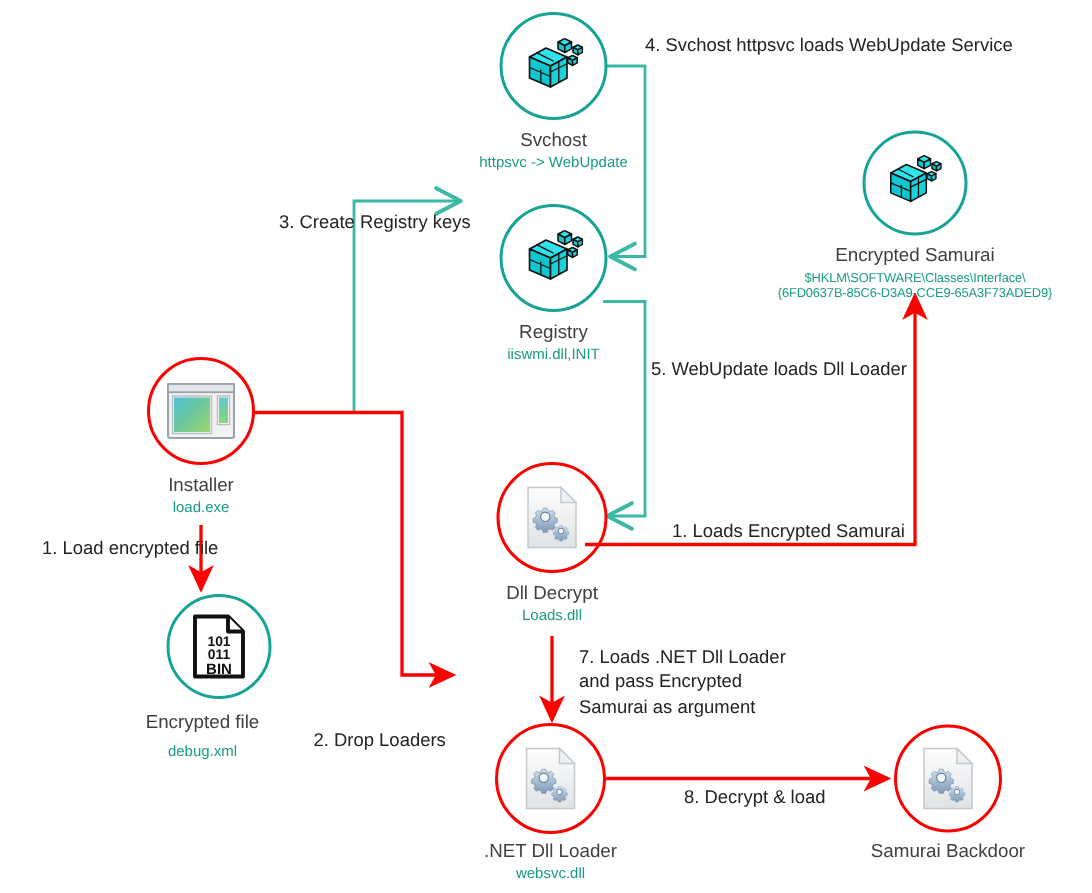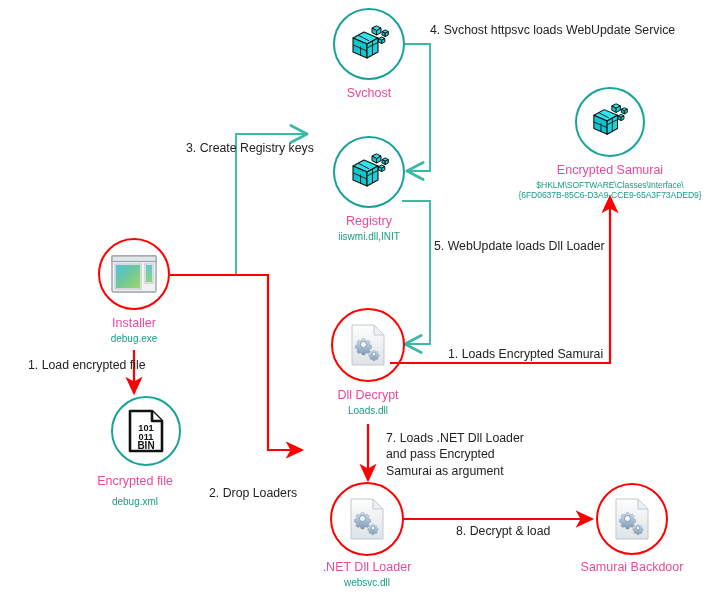--- a/index.html
+++ b/index.html
@@ -9,21 +9,21 @@
   svg.wires{position:absolute;left:0;top:0;width:728px;height:595px;pointer-events:none;}
 
   .node{position:absolute;}
   .ring{position:absolute;border-radius:50%;box-sizing:border-box;}
   .ring.teal{border:2px solid #17a398;}
   .ring.red{border:2px solid #fe0000;}
   .ico{position:absolute;left:0;top:0;width:100%;height:100%;
        display:flex;align-items:center;justify-content:center;}
 
   .caption{position:absolute;text-align:center;line-height:1.18;}
-  .cap-main{font-size:12.5px;color:#ec4899;white-space:nowrap;}
+  .cap-main{font-size:12.5px;color:#404040;white-space:nowrap;}
   .cap-sub{font-size:10px;color:#1a9b85;white-space:nowrap;margin-top:2px;}
   .cap-sub.small{font-size:8.6px;letter-spacing:-0.1px;}
 
   .steplabel{position:absolute;font-size:12.3px;color:#232323;line-height:1.33;white-space:pre-line;}
 
   
   .cube{position:relative;width:40px;height:38px;}
   .cube svg{display:block;}
   
   .winico{width:46px;height:38px;}
@@ -89,20 +89,21 @@
             <path d="M29.5,13.5 L32.7,12 L35.8,13.5 L32.7,15.3 Z" fill="#2fe3ea"></path>
             <path d="M29.5,13.5 L32.7,15.3 L32.7,18.6 L29.5,16.9 Z" fill="#0fc6cf"></path>
             <path d="M32.7,15.3 L35.8,13.5 L35.8,16.9 L32.7,18.6 Z" fill="#1ad2da"></path>
           </g>
         </svg>
       </div>
     </div>
   </div>
   <div class="caption" style="left:289px;top:86px;width:160px;">
     <div class="cap-main">Svchost</div>
+    <div class="cap-sub">httpsvc -&gt; WebUpdate</div>
   </div>
 
   <div class="node" style="left:333px;top:136px;width:72px;height:72px;">
     <div class="ring teal" style="left:0;top:0;width:72px;height:72px;"></div>
     <div class="ico">
       <div class="cube">
         <svg viewBox="0 0 40 38" width="40" height="38">
           <g stroke="#111" stroke-width="1.1" stroke-linejoin="round">
             <path d="M4,13 L15,7 L29,13 L18,19 Z" fill="#2fe3ea"></path>
             <path d="M4,13 L18,19 L18,33 L4,27 Z" fill="#0fc6cf"></path>
@@ -182,21 +183,21 @@
           </linearGradient>
         </defs>
         <rect x="5" y="10" width="24" height="23" fill="url(#gA)"></rect>
         <rect x="34" y="9" width="8" height="19" fill="#ffffff" stroke="#b9c0c6" stroke-width="1"></rect>
         <rect x="35" y="10" width="6" height="17" fill="url(#gB)"></rect>
       </svg>
     </div>
   </div>
   <div class="caption" style="left:54px;top:316px;width:160px;">
     <div class="cap-main">Installer</div>
-    <div class="cap-sub">debug.exe</div>
+    <div class="cap-sub">load.exe</div>
   </div>
 
   <div class="node" style="left:111px;top:396px;width:70px;height:70px;">
     <div class="ring teal" style="left:0;top:0;width:70px;height:70px;"></div>
     <div class="ico">
       <svg class="binico" viewBox="0 0 38 44">
         <path d="M3,2 L25,2 L35,12 L35,42 L3,42 Z" fill="#ffffff" stroke="#111" stroke-width="2.6" stroke-linejoin="round"></path>
         <path d="M25,2 L25,12 L35,12" fill="#ffffff" stroke="#111" stroke-width="2.6" stroke-linejoin="round"></path>
         <text x="19" y="21.5" font-family="'Liberation Sans',sans-serif" font-size="9.2" font-weight="bold" fill="#111" text-anchor="middle">101</text>
         <text x="19" y="30.5" font-family="'Liberation Sans',sans-serif" font-size="9.2" font-weight="bold" fill="#111" text-anchor="middle">011</text>

